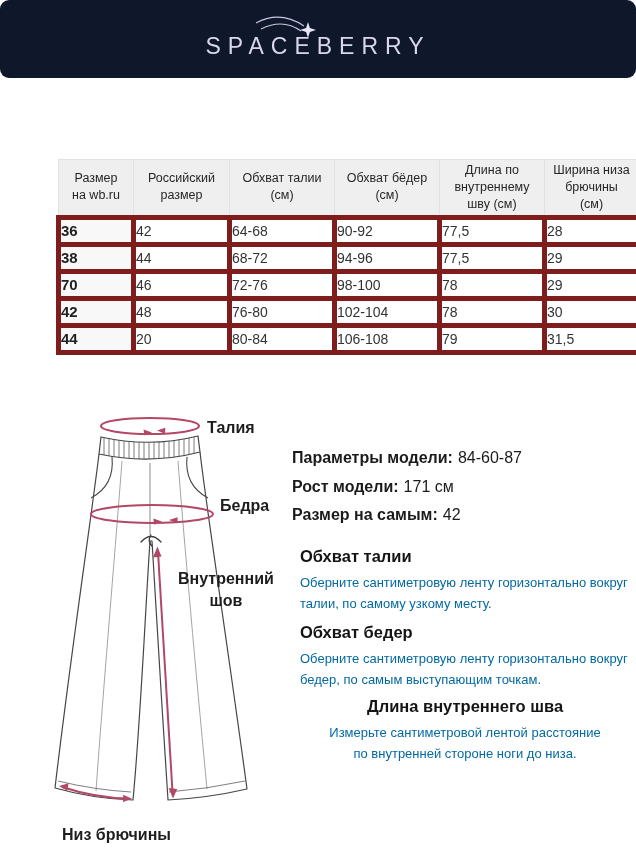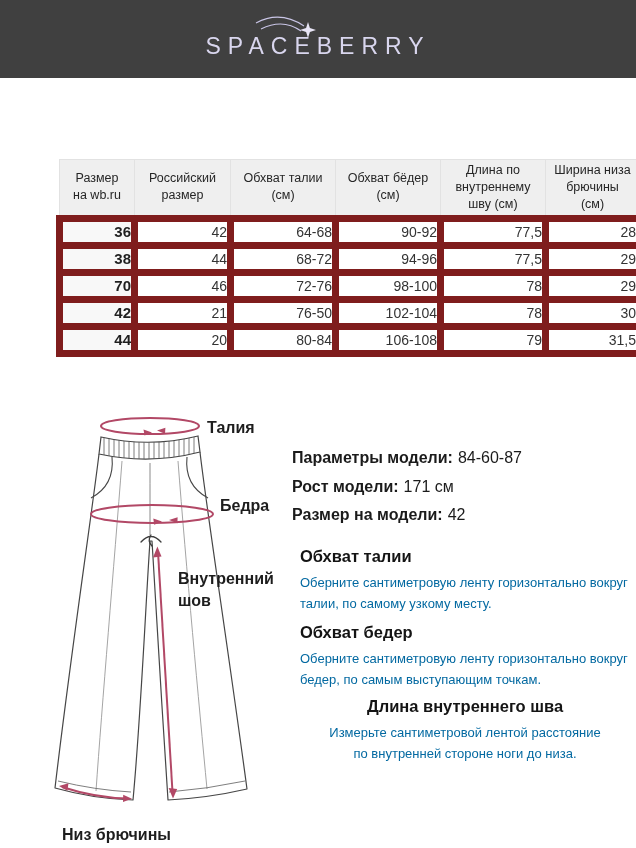--- a/index.html
+++ b/index.html
@@ -11,21 +11,22 @@
     background: #ffffff;
     font-family: "Liberation Sans", sans-serif;
     overflow: hidden;
   }
 
   
   .brand-header {
     position: absolute;
     left: 0; top: 0;
     width: 636px; height: 78px;
-    background: #404040;
+    background: #0f172a;
+    border-radius: 9px;
   }
   .logo-wrap {
     position: absolute;
     left: 0; top: 0; width: 100%; height: 100%;
     display: flex; align-items: center; justify-content: center;
   }
   .logo-text {
     margin-top: 14px;
     color: #d9d6ee;
     font-size: 23px;
@@ -58,39 +59,40 @@
     vertical-align: middle;
     border: 1px solid #e2e2e2;
     white-space: pre-line;
     padding: 2px 4px;
   }
   .size-table td {
     height: 27px;
     background: #ffffff;
     font-size: 14px;
     color: #333333;
-    text-align: right;
+    text-align: left;
     vertical-align: middle;
-    border: 7px solid #7f1d1d;
+    border: 5px solid #7f1d1d;
   }
   .size-table td.size-cell {
     background: #f8f8f8;
     font-weight: 700;
     font-size: 15px;
     color: #1f1f1f;
   }
 
   
   .diagram-label {
     position: absolute;
     font-size: 16px;
     font-weight: 600;
     color: #1d1d1d;
     line-height: 22px;
     white-space: pre-line;
+    text-align: center;
   }
   #label-waist  { left: 207px; top: 417px; }
   #label-hips   { left: 220px; top: 495px; }
   #label-inseam { left: 178px; top: 568px; }
   #label-hem    { left: 62px;  top: 824px; }
 
   
   .model-info {
     position: absolute;
     left: 292px; top: 444px;
@@ -190,22 +192,22 @@
         <tr>
           <td class="size-cell">70</td>
           <td>46</td>
           <td>72-76</td>
           <td>98-100</td>
           <td>78</td>
           <td>29</td>
         </tr>
         <tr>
           <td class="size-cell">42</td>
-          <td>21</td>
-          <td>76-50</td>
+          <td>48</td>
+          <td>76-80</td>
           <td>102-104</td>
           <td>78</td>
           <td>30</td>
         </tr>
         <tr>
           <td class="size-cell">44</td>
           <td>20</td>
           <td>80-84</td>
           <td>106-108</td>
           <td>79</td>
@@ -296,21 +298,21 @@
   <div class="diagram-label" id="label-hem">Низ брючины</div>
 
   <div class="model-info">
     <div class="model-line">
       <span class="lbl">Параметры модели:</span><span class="val">84-60-87</span>
     </div>
     <div class="model-line">
       <span class="lbl">Рост модели:</span><span class="val">171 см</span>
     </div>
     <div class="model-line">
-      <span class="lbl">Размер на модели:</span><span class="val">42</span>
+      <span class="lbl">Размер на самым:</span><span class="val">42</span>
     </div>
   </div>
 
   <div class="measure-section" id="section-0">
     <h3>Обхват талии</h3>
     <p>Оберните сантиметровую ленту горизонтально вокруг
 талии, по самому узкому месту.</p>
   </div>
   <div class="measure-section" id="section-1">
     <h3>Обхват бедер</h3>

